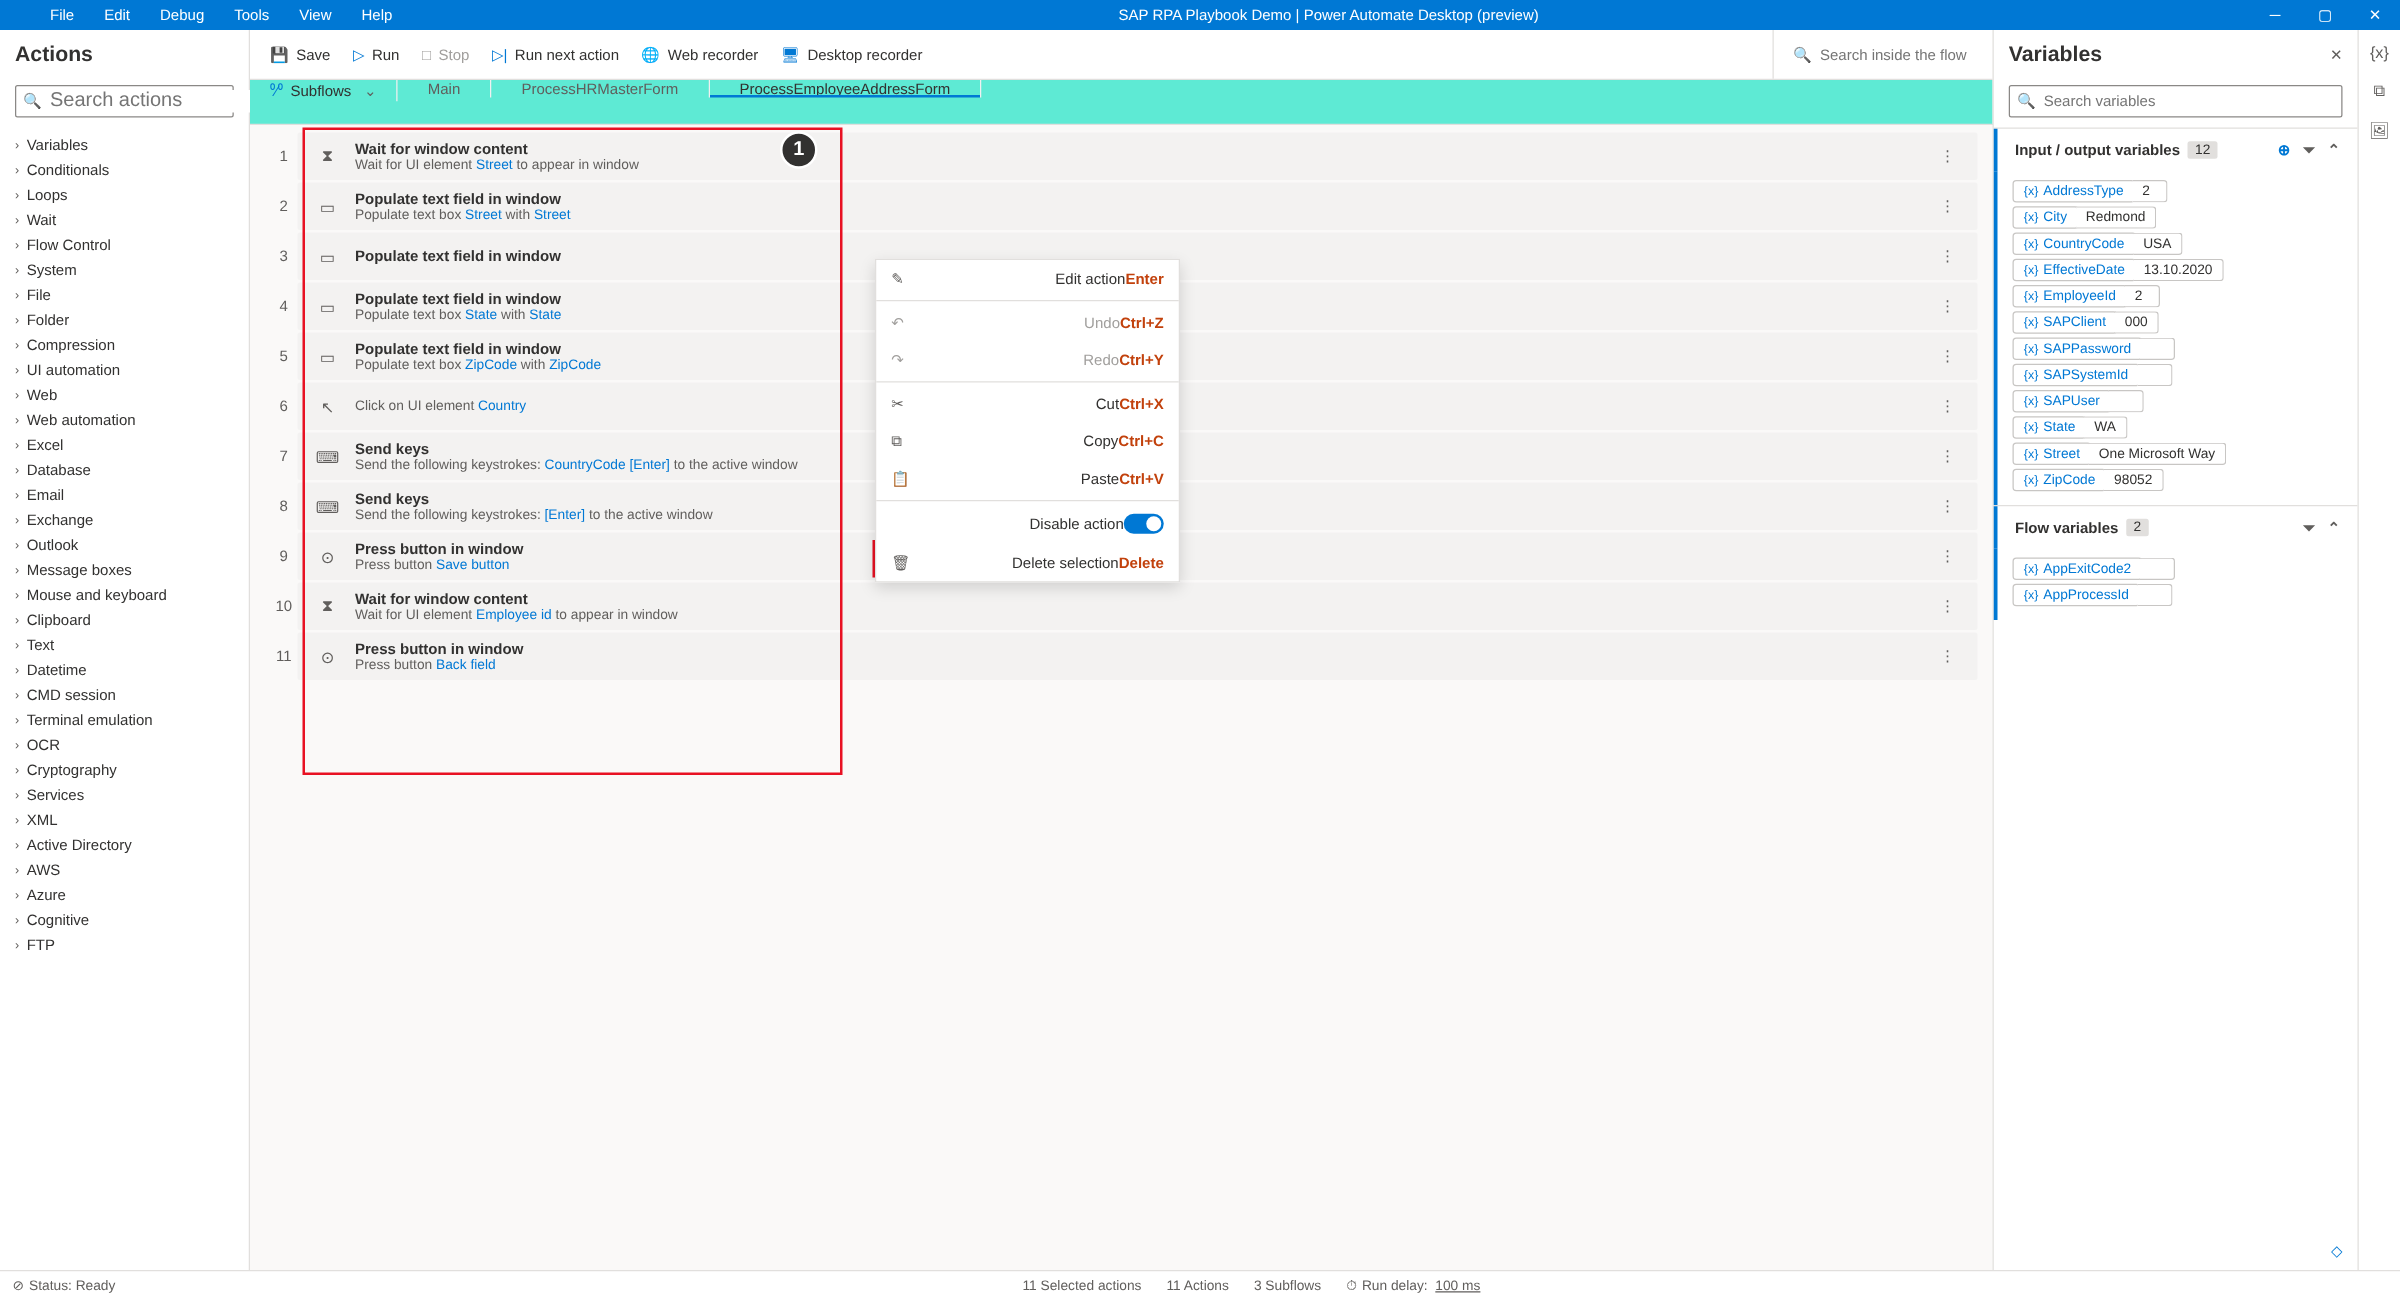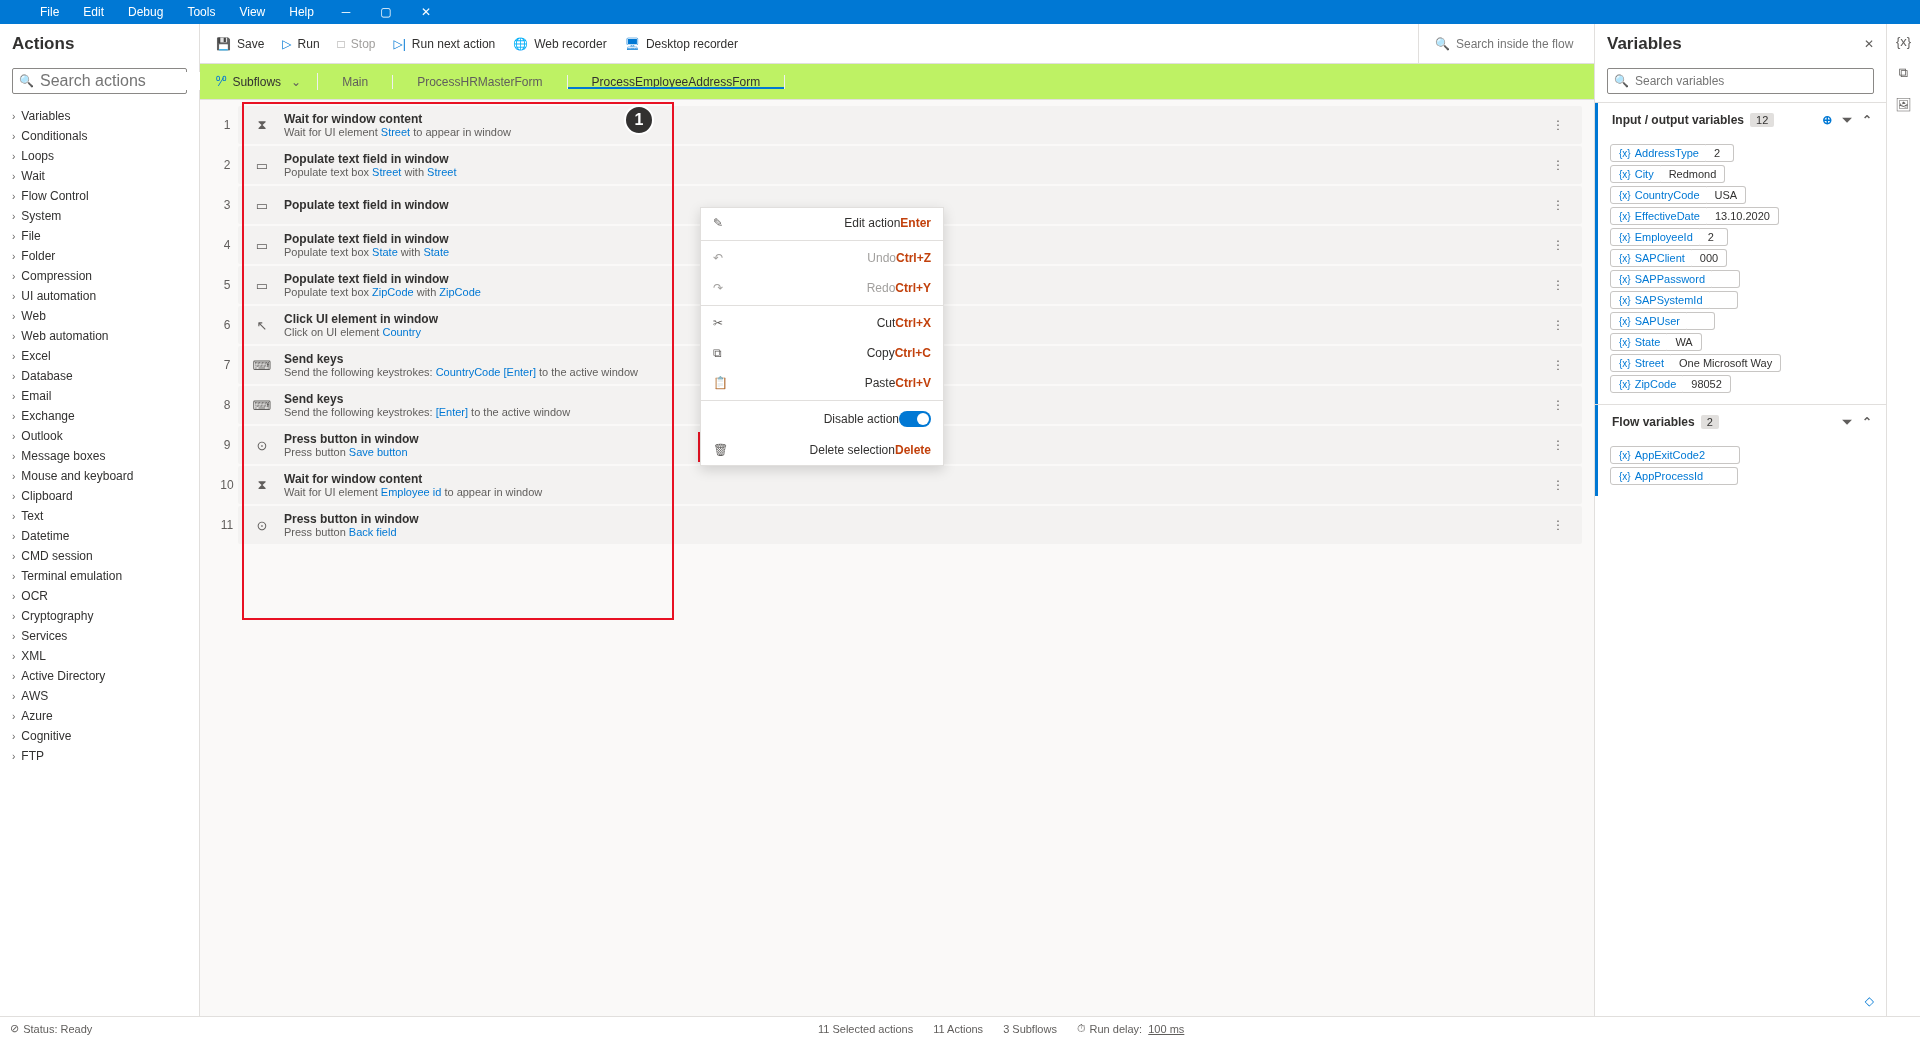--- a/index.html
+++ b/index.html
@@ -25,21 +25,21 @@
 
 .center-panel { flex: 1; display: flex; flex-direction: column; background: #faf9f8; min-width: 0; }
 .toolbar { background: #fff; border-bottom: 1px solid #e1dfdd; height: 40px; display: flex; align-items: center; padding: 0 16px; }
 .tool-btn { display: flex; align-items: center; margin-right: 18px; font-size: 12px; color: #323130; cursor: pointer; }
 .tool-btn.disabled { color: #a19f9d; }
 .tool-icon { margin-right: 6px; color: #0078d4; }
 .tool-btn.disabled .tool-icon { color: #a19f9d; }
 .toolbar-search { margin-left: auto; border-left: 1px solid #e1dfdd; height: 100%; display: flex; align-items: center; padding-left: 16px; width: 160px; }
 .toolbar-search input { border: none; outline: none; font-size: 12px; flex: 1; }
 
-.tabs-row { background: #bef264; height: 36px; display: flex; align-items: center; border-bottom: 1px solid #e1dfdd; }
+.tabs-row { background: #5eead4; height: 36px; display: flex; align-items: flex-start; border-bottom: 1px solid #e1dfdd; }
 .subflows-btn { display: flex; align-items: center; padding: 0 16px; font-size: 12px; color: #323130; border-right: 1px solid #f0f0f0; }
 .tab { display: flex; align-items: center; padding: 0 24px; font-size: 12px; color: #605e5c; border-right: 1px solid #f0f0f0; cursor: pointer; position: relative; }
 .tab.active { color: #323130; }
 .tab.active::after { content: ''; position: absolute; bottom: 0; left: 0; right: 0; height: 2px; background: #0078d4; }
 
 .flow-area { flex: 1; overflow: auto; position: relative; padding: 4px 0; }
 .step-row { display: flex; align-items: stretch; margin: 2px 0; }
 .step-num { width: 38px; text-align: center; color: #605e5c; font-size: 12px; display: flex; align-items: center; justify-content: center; padding-left: 16px; }
 .step-card { flex: 1; background: #f3f2f1; margin-right: 12px; border-radius: 2px; display: flex; align-items: center; padding: 6px 12px; min-height: 38px; }
 .step-icon-box { width: 24px; text-align: center; color: #605e5c; margin-right: 10px; font-size: 13px; }
@@ -92,20 +92,21 @@
 
 <div class="titlebar">
   <div class="menubar" id="menubar">
       <span>File</span>
       <span>Edit</span>
       <span>Debug</span>
       <span>Tools</span>
       <span>View</span>
       <span>Help</span>
     </div>
+  <div class="title-center">SAP RPA Playbook Demo | Power Automate Desktop (preview)</div>
   <div class="win-controls">
     <span>─</span>
     <span>▢</span>
     <span>✕</span>
   </div>
 </div>
 
 <div class="main-layout">
 
   <div class="actions-panel">
@@ -349,21 +350,20 @@
               <div class="step-desc">Populate text box <span class="step-link">ZipCode</span> with   <span class="step-link">ZipCode</span></div>
             </div>
             <div class="step-more">⋮</div>
           </div>
         </div>
         <div class="step-row">
           <div class="step-num">6</div>
           <div class="step-card">
             <div class="step-icon-box">↖</div>
             <div class="step-content">
-              <div class="step-title">Click UI element in window</div>
               <div class="step-desc">Click on UI element <span class="step-link">Country</span></div>
             </div>
             <div class="step-more">⋮</div>
           </div>
         </div>
         <div class="step-row">
           <div class="step-num">7</div>
           <div class="step-card">
             <div class="step-icon-box">⌨</div>
             <div class="step-content">

